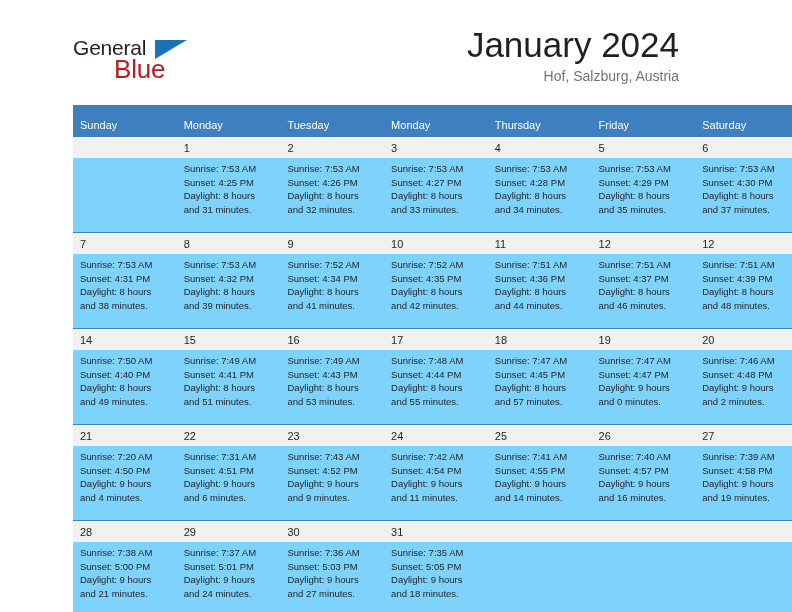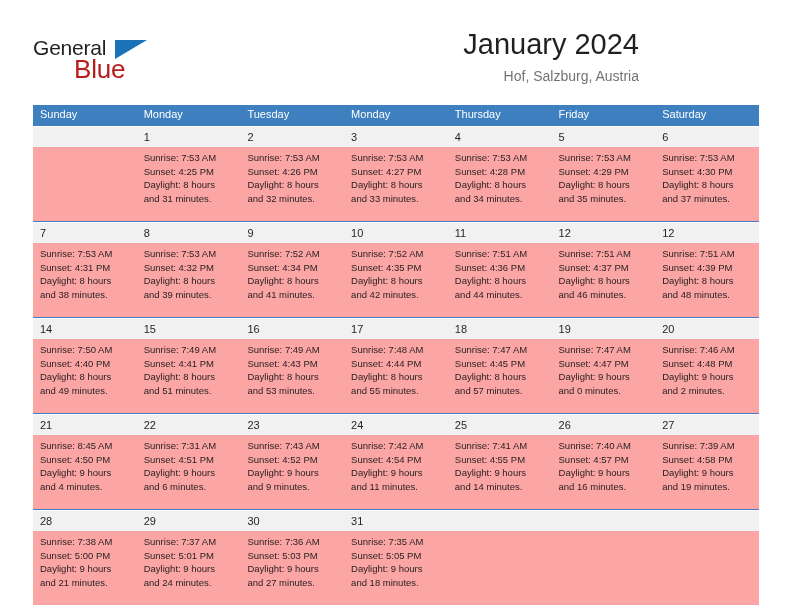--- a/index.html
+++ b/index.html
@@ -12,20 +12,21 @@
     background: #ffffff;
     font-family: "Liberation Sans", sans-serif;
     color: #231f20;
     overflow: hidden;
   }
   .page {
     position: relative;
     width: 672px;
     height: 612px;
     box-sizing: border-box;
+    margin-left: 40px;
   }
 
   
   .top {
     position: absolute;
     left: 33px;
     top: 28px;
     right: 33px;
     height: 70px;
   }
@@ -64,21 +65,21 @@
     line-height: 24px;
   }
 
   .title-wrap {
     position: absolute;
     right: 0;
     top: 0;
     text-align: right;
   }
   .cal-title {
-    font-size: 29px;
+    font-size: 35px;
     color: #231f20;
     line-height: 33px;
     white-space: nowrap;
   }
   .cal-subtitle {
     font-size: 14px;
     color: #737373;
     line-height: 20px;
     margin-top: 5px;
     white-space: nowrap;
@@ -94,40 +95,40 @@
     table-layout: fixed;
   }
   .cal col { width: 103.71px; }
 
   .cal thead th {
     background: #3d7fbf;
     color: #ffffff;
     font-size: 11px;
     font-weight: normal;
     text-align: left;
-    padding: 3px 0 5px 7px;
+    padding: 14px 0 5px 7px;
     height: 11px;
     line-height: 13px;
   }
 
   .daynum-row td {
     background: #f1f1f1;
     font-size: 11px;
     color: #231f20;
     padding: 4px 0 3px 7px;
     line-height: 13px;
     vertical-align: top;
     border-top: 1px solid #ffffff;
   }
   .daynum-row td.empty {
     background: #f1f1f1;
   }
 
   .info-row td {
-    background: #fca5a5;
+    background: #7dd3fc;
     font-size: 9.5px;
     color: #231f20;
     padding: 4px 4px 10px 7px;
     line-height: 13.5px;
     vertical-align: top;
     height: 60px;
   }
   .info-row.lastweek td {
     border-bottom: none;
   }
@@ -354,21 +355,21 @@
           <td>21</td>
           <td>22</td>
           <td>23</td>
           <td>24</td>
           <td>25</td>
           <td>26</td>
           <td>27</td>
         </tr>
         <tr class="info-row">
           <td>
-            <span class="info-line">Sunrise: 8:45 AM</span>
+            <span class="info-line">Sunrise: 7:20 AM</span>
             <span class="info-line">Sunset: 4:50 PM</span>
             <span class="info-line">Daylight: 9 hours</span>
             <span class="info-line">and 4 minutes.</span>
           </td>
           <td>
             <span class="info-line">Sunrise: 7:31 AM</span>
             <span class="info-line">Sunset: 4:51 PM</span>
             <span class="info-line">Daylight: 9 hours</span>
             <span class="info-line">and 6 minutes.</span>
           </td>

